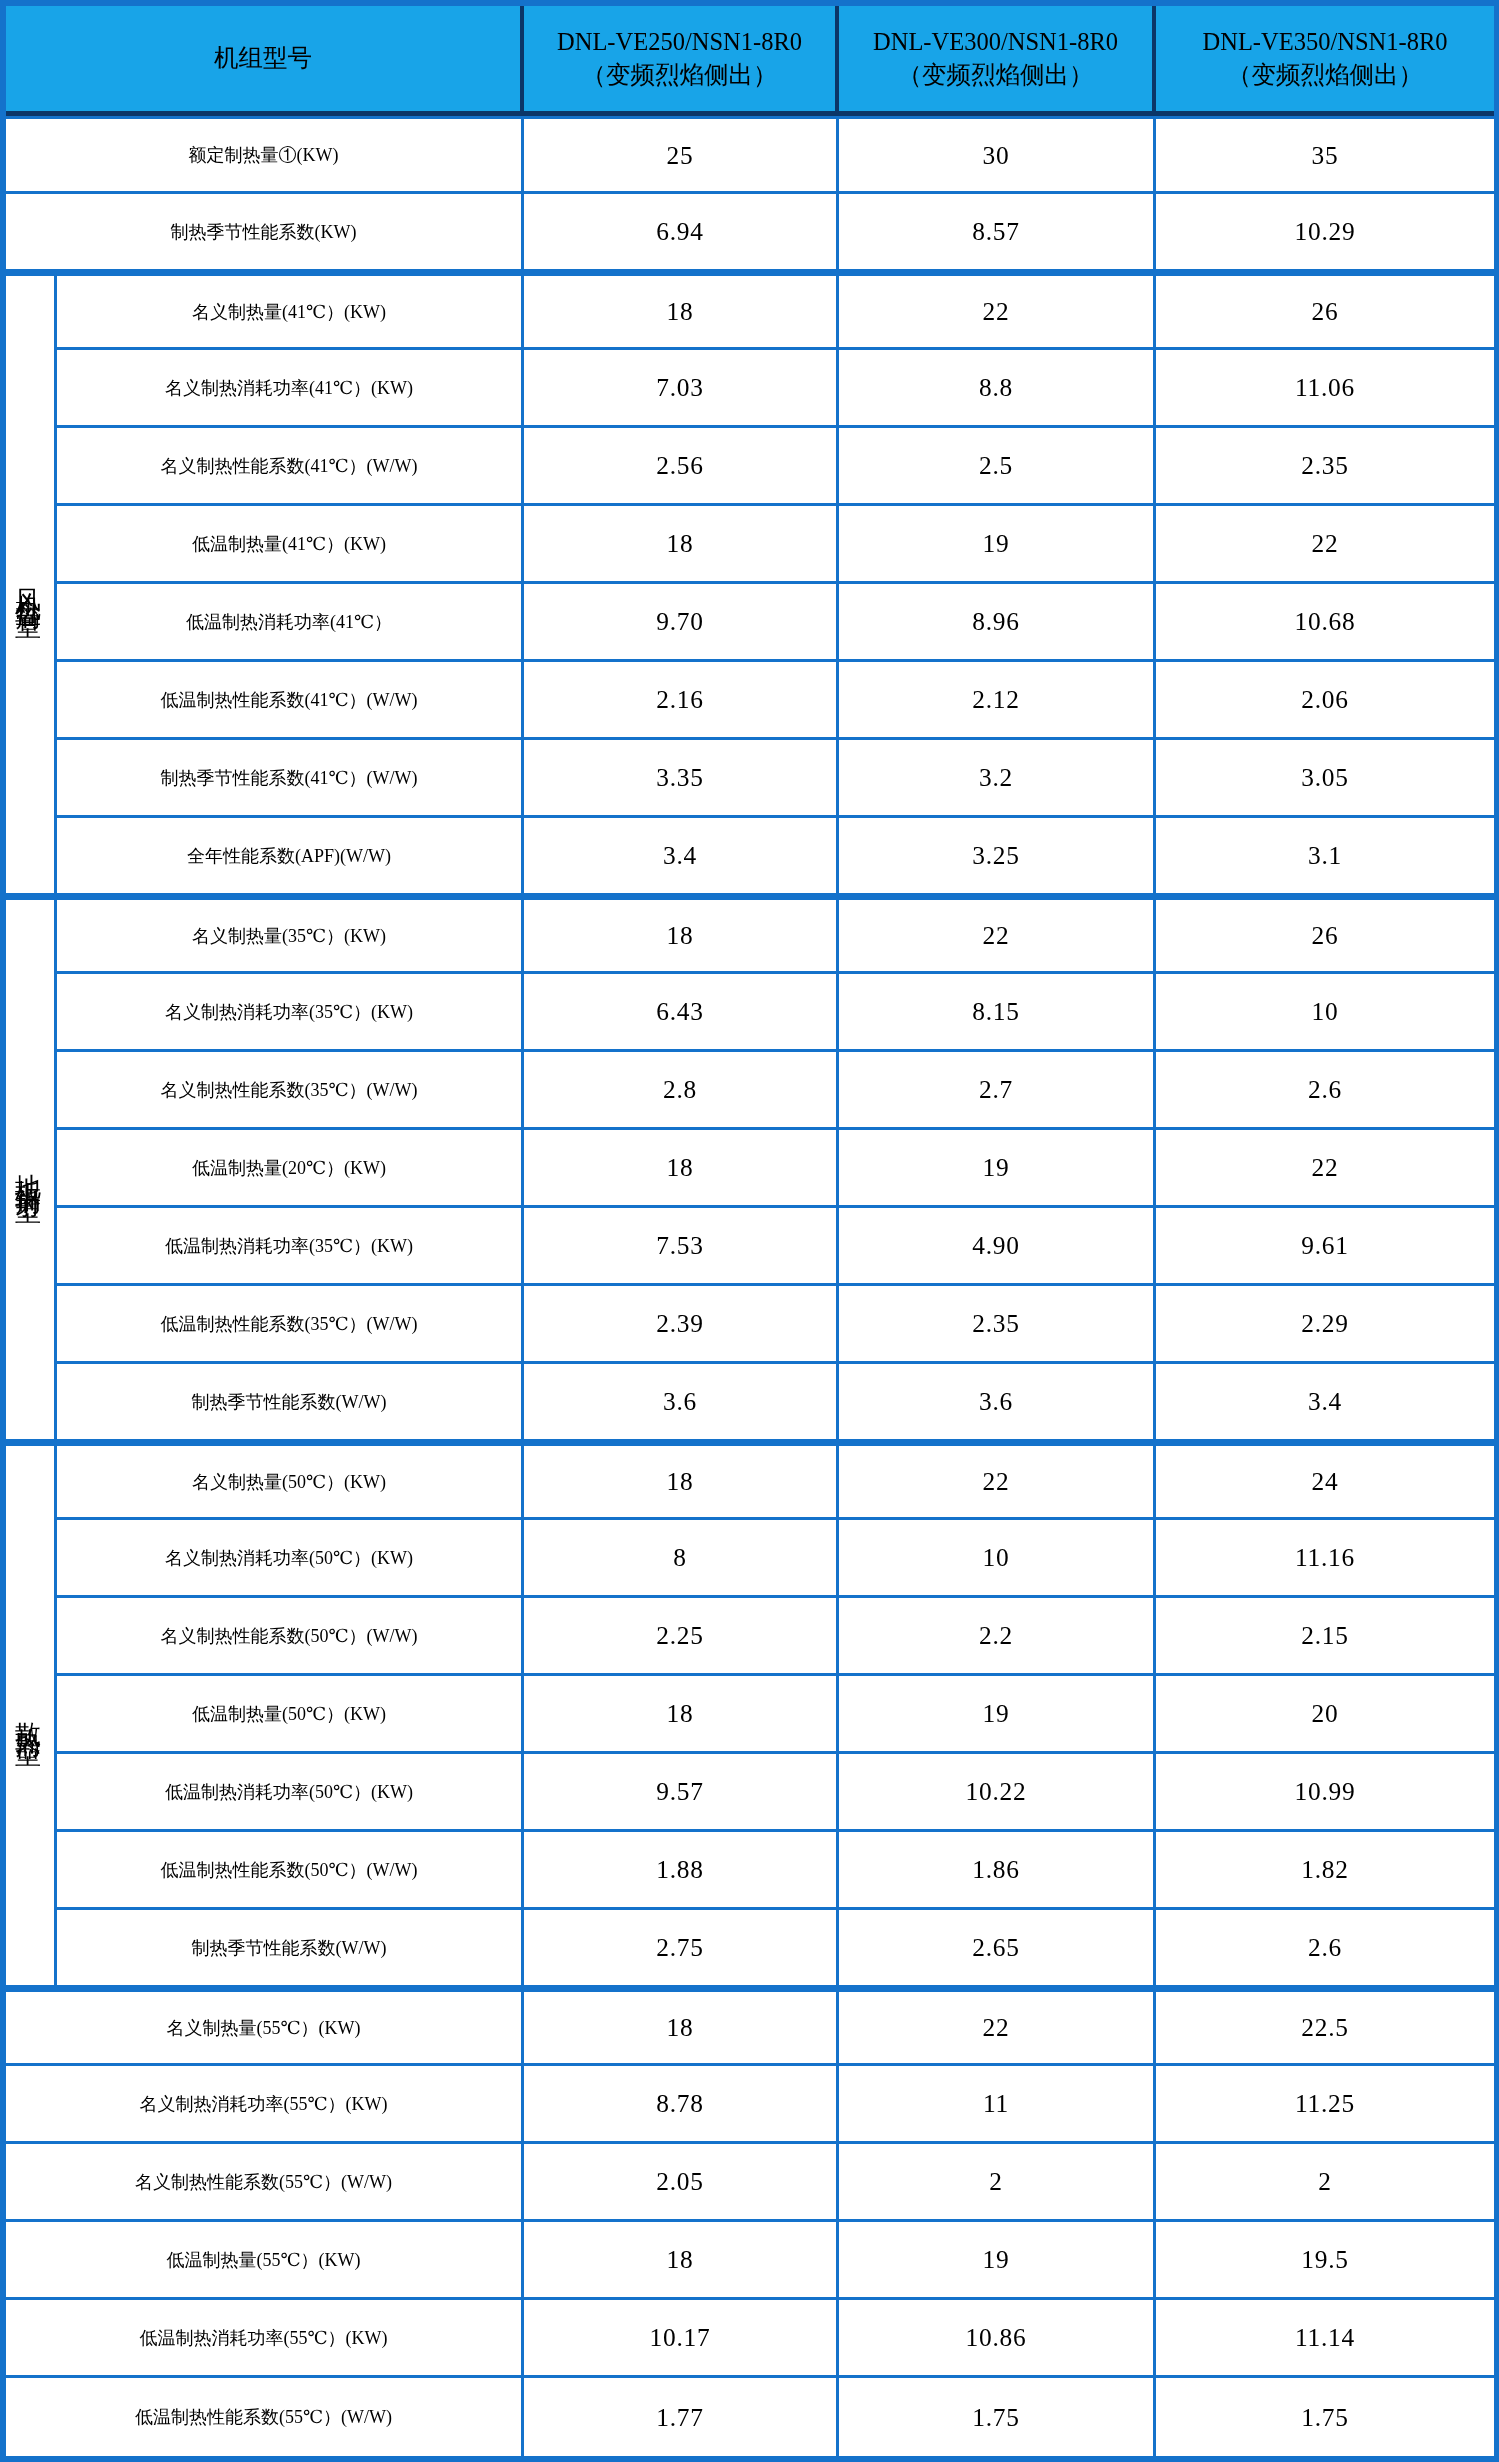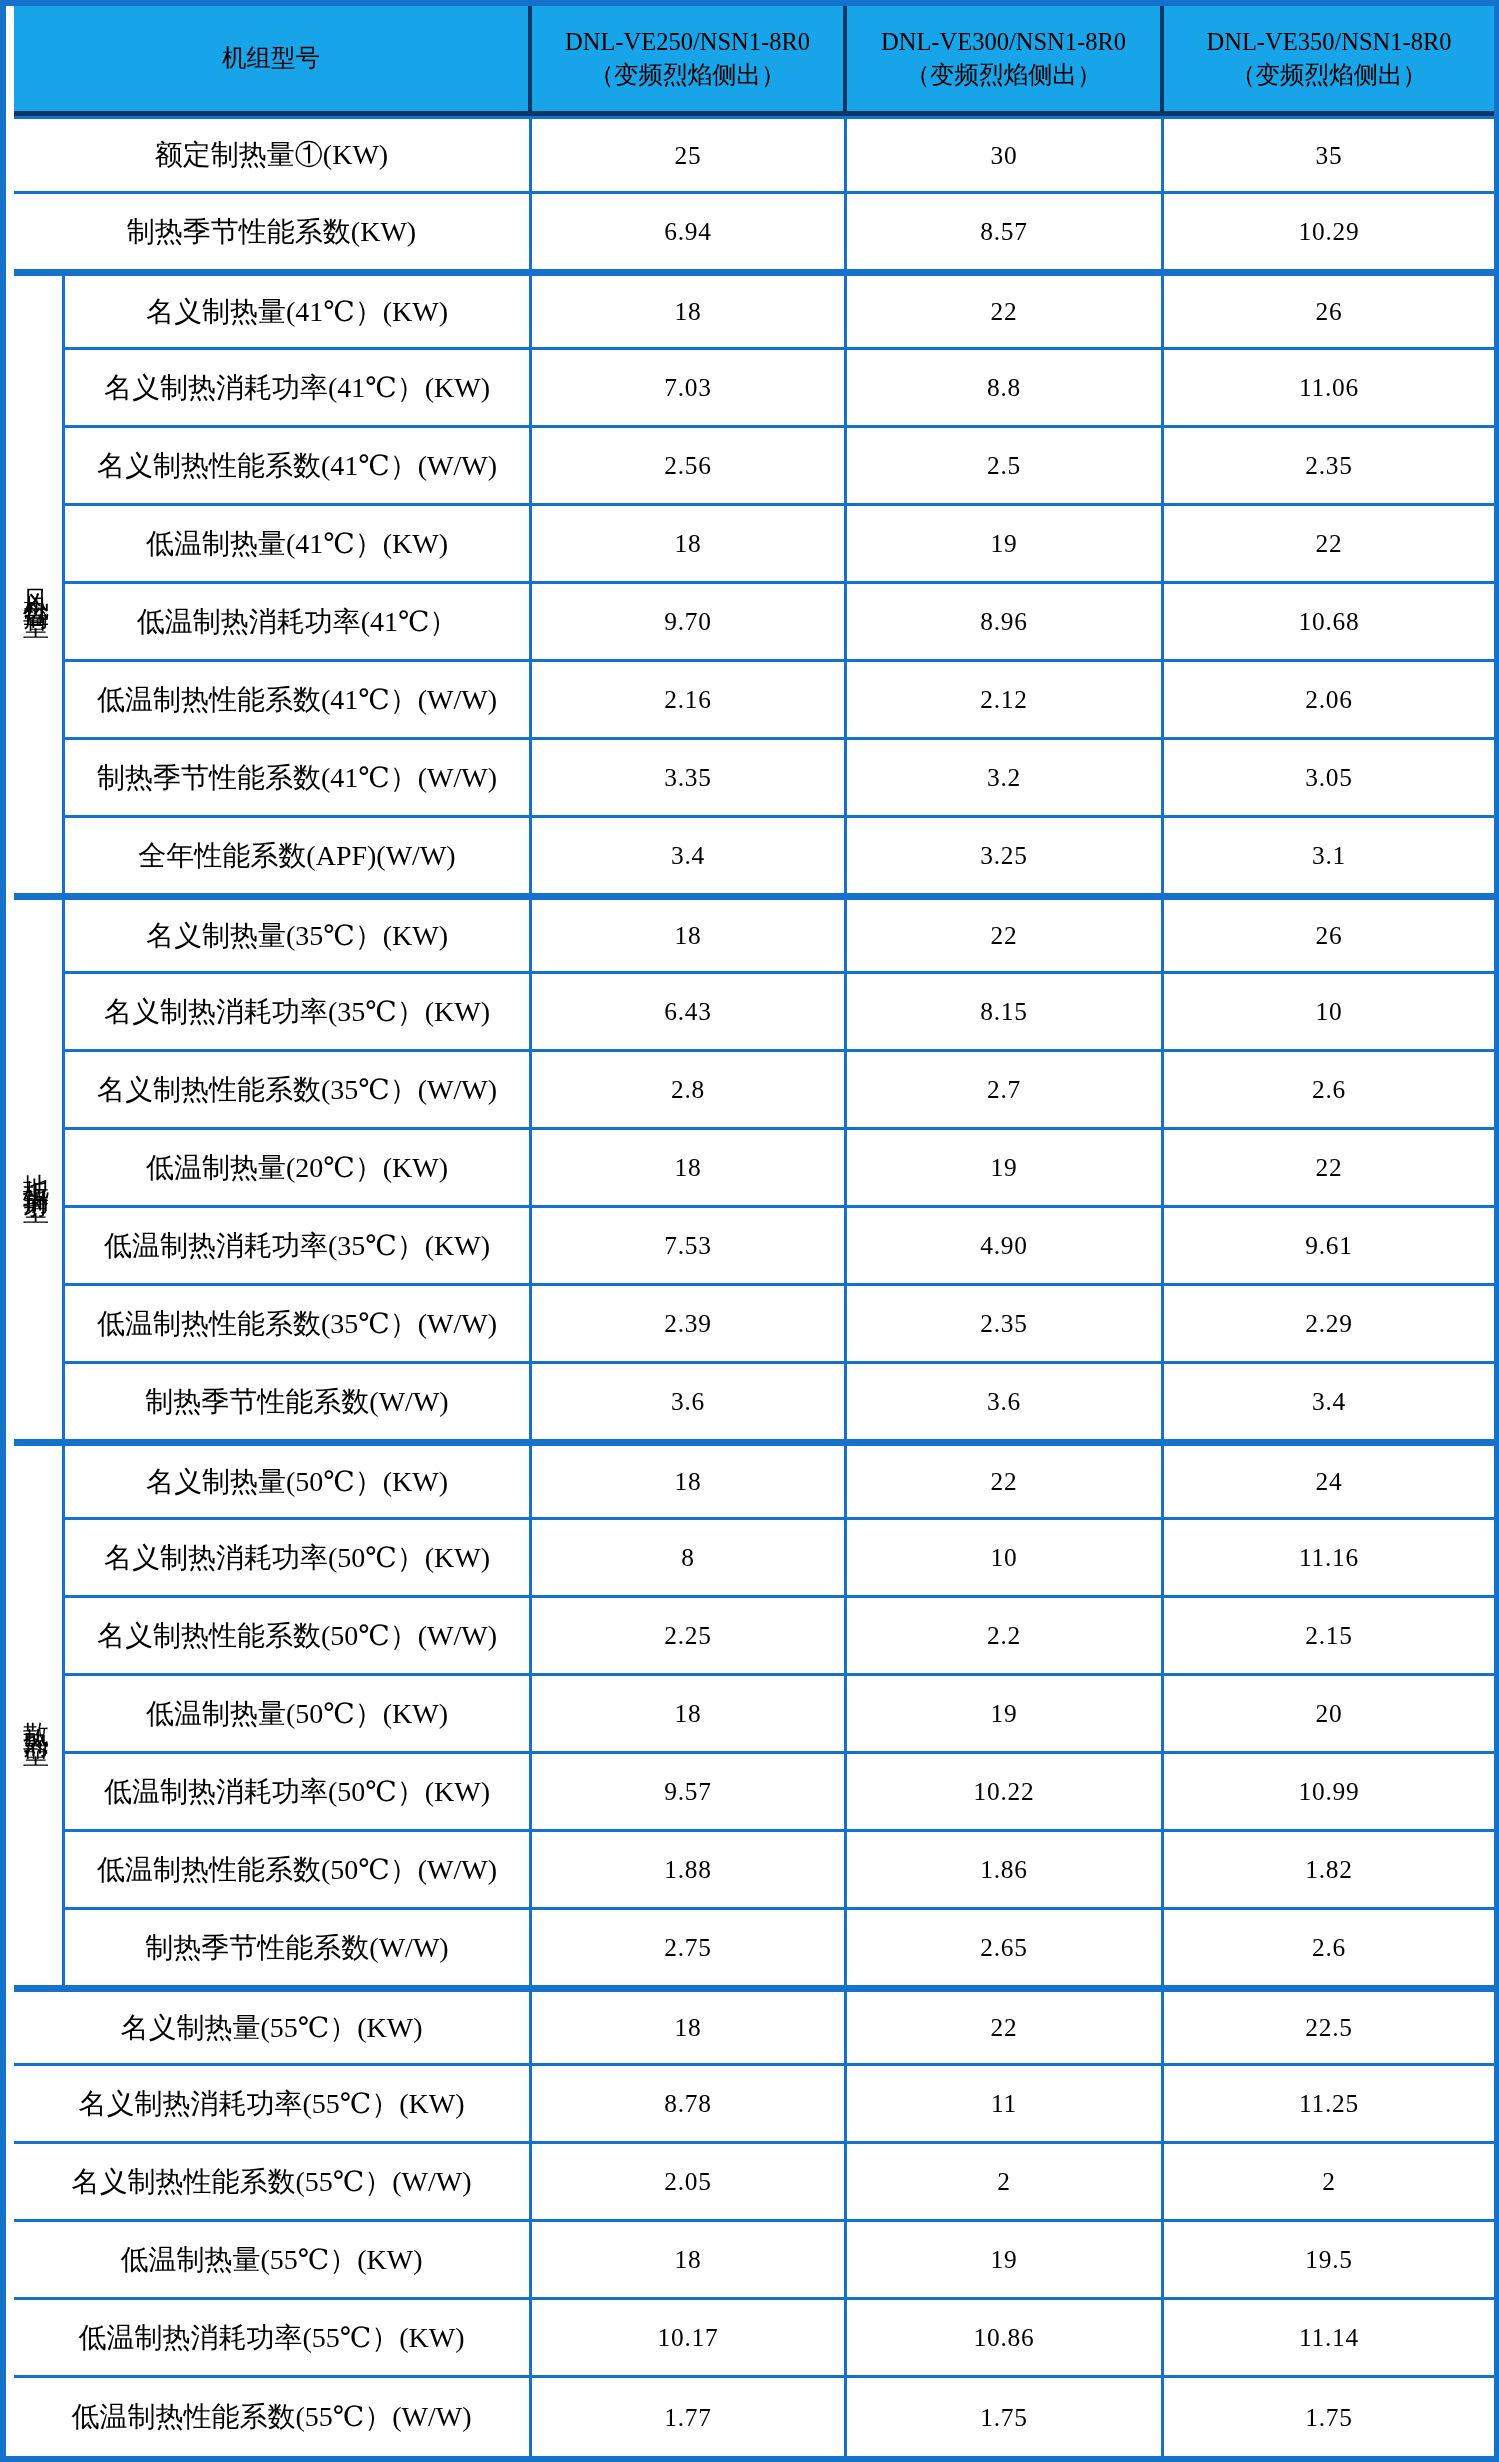--- a/index.html
+++ b/index.html
@@ -13,21 +13,20 @@
   body{font-family:"Liberation Serif","DejaVu Serif",serif;color:var(--text_color);}
   .page{width:1500px;height:2462px;position:relative;background:var(--page_bg);}
   .frame{
     position:absolute;left:0;top:0;width:1500px;height:2462px;
     box-sizing:border-box;border:6.8px solid var(--grid_line);
   }
   table.specs{
     width:100%;height:100%;
     border-collapse:separate;border-spacing:0;
     table-layout:fixed;
-    padding-left:8px;
   }
   td,th{
     box-sizing:border-box;
     padding:0 3.4px;
     text-align:center;vertical-align:middle;
     border-right:3.4px solid var(--grid_line);
     border-bottom:3.4px solid var(--grid_line);
     overflow:hidden;
   }
   td:last-child,th:last-child{border-right:0;}
@@ -36,21 +35,21 @@
   tbody tr{height:78px;}
   th{
     background:var(--header_bg);
     font-weight:normal;font-size:24.5px;line-height:1.32;
     border-right:4.2px solid var(--header_line);
     border-bottom:5.1px solid var(--header_line);
   }
   th:last-child{border-right:0;}
   tr.first td{border-top:3.4px solid var(--grid_line);}
   tr.sec td{border-top:4.2px solid var(--grid_line);}
-  td.plabel{font-size:28px;}
+  td.plabel{font-size:18px;}
   td.val{font-size:25.4px;letter-spacing:0.8px;}
   td.vlabel{
     font-size:26px;
     writing-mode:vertical-lr;
     text-orientation:upright;
     letter-spacing:6px;
     padding:0;
   }
 </style>
 </head>

